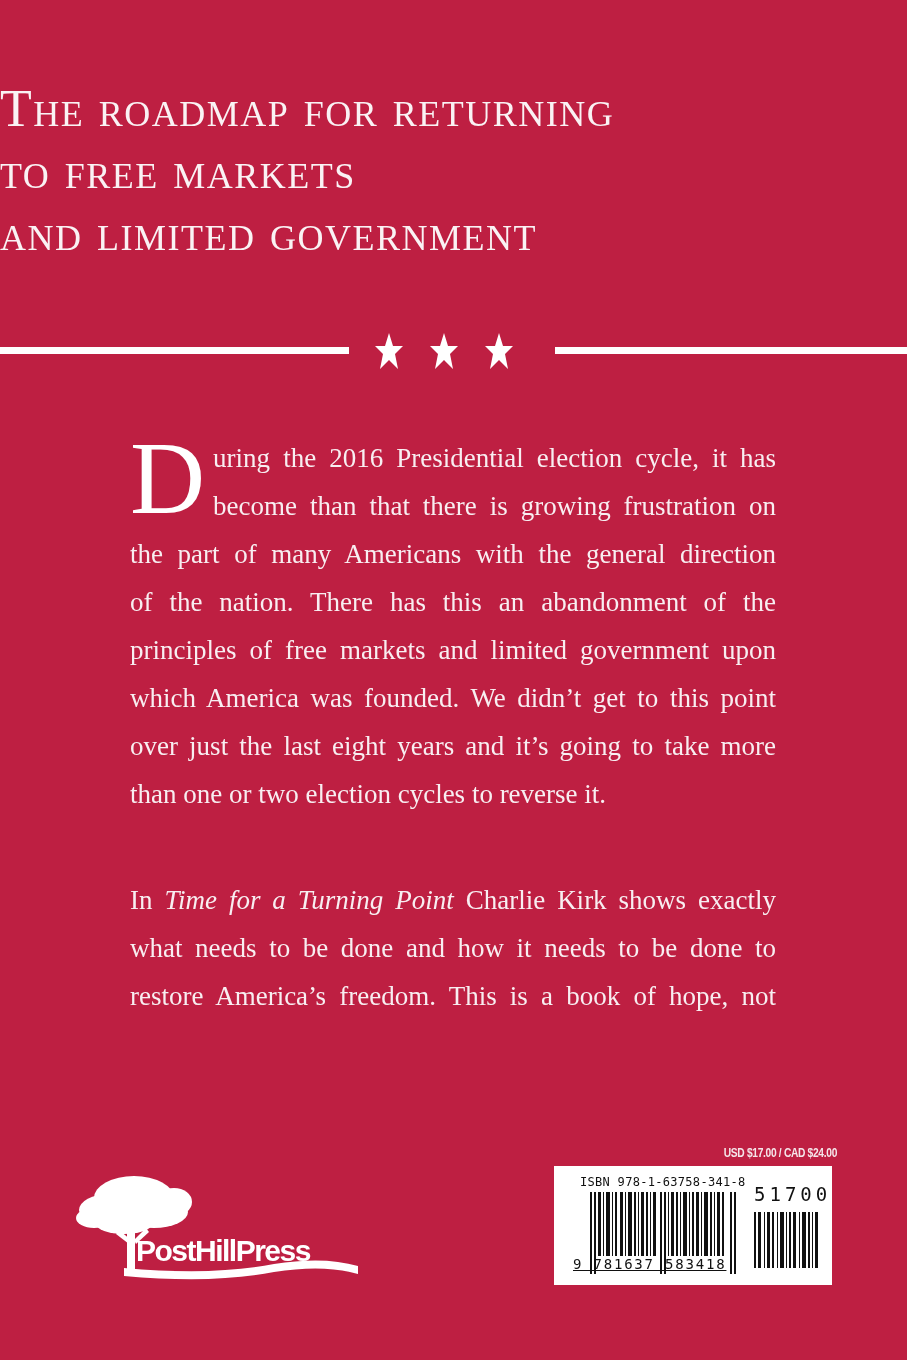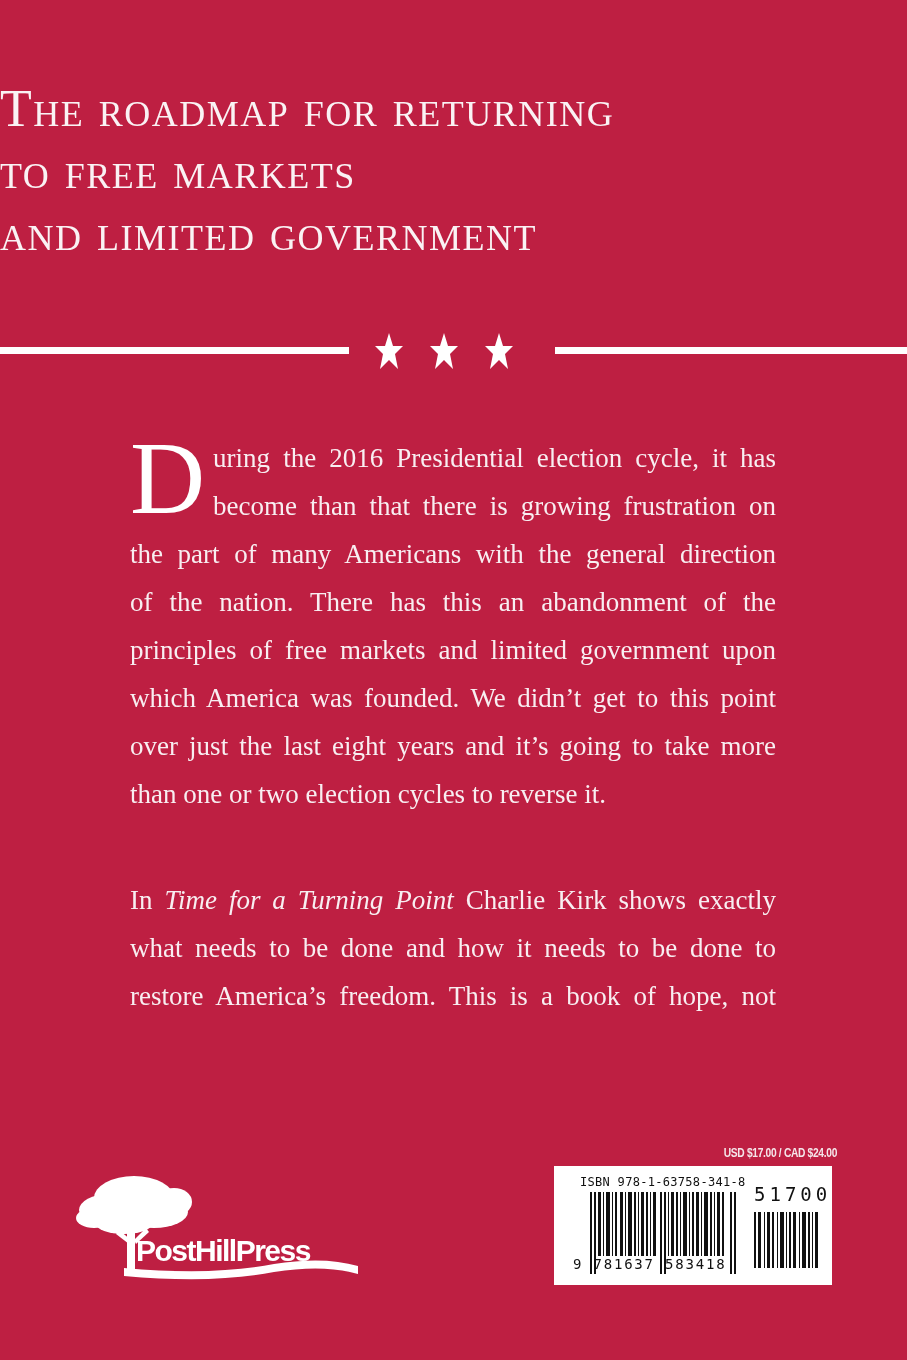--- a/index.html
+++ b/index.html
@@ -72,21 +72,21 @@
       background: #FFFFFF;
     }
     .isbn-label {
       position: absolute; left: 26px; top: 9px;
       font-family: "DejaVu Sans Mono", monospace; font-size: 12px; color: #111;
       letter-spacing: 0.3px; white-space: nowrap;
     }
     .ean-digits {
       position: absolute; left: 19px; top: 90px;
       font-family: "DejaVu Sans Mono", monospace; font-size: 14px; color: #111;
-      letter-spacing: 1.8px; white-space: nowrap;
+      letter-spacing: 1.8px; white-space: nowrap; text-decoration: underline;
     }
     .addon-digits {
       position: absolute; left: 200px; top: 17px;
       font-family: "DejaVu Sans Mono", monospace; font-size: 19px; color: #111;
       letter-spacing: 4px; white-space: nowrap;
     }
     .bars { position: absolute; }
     .bars.main { left: 36px; top: 26px; width: 146px; height: 82px; }
     .bars.addon { left: 200px; top: 46px; width: 66px; height: 56px; }
     .logo {

